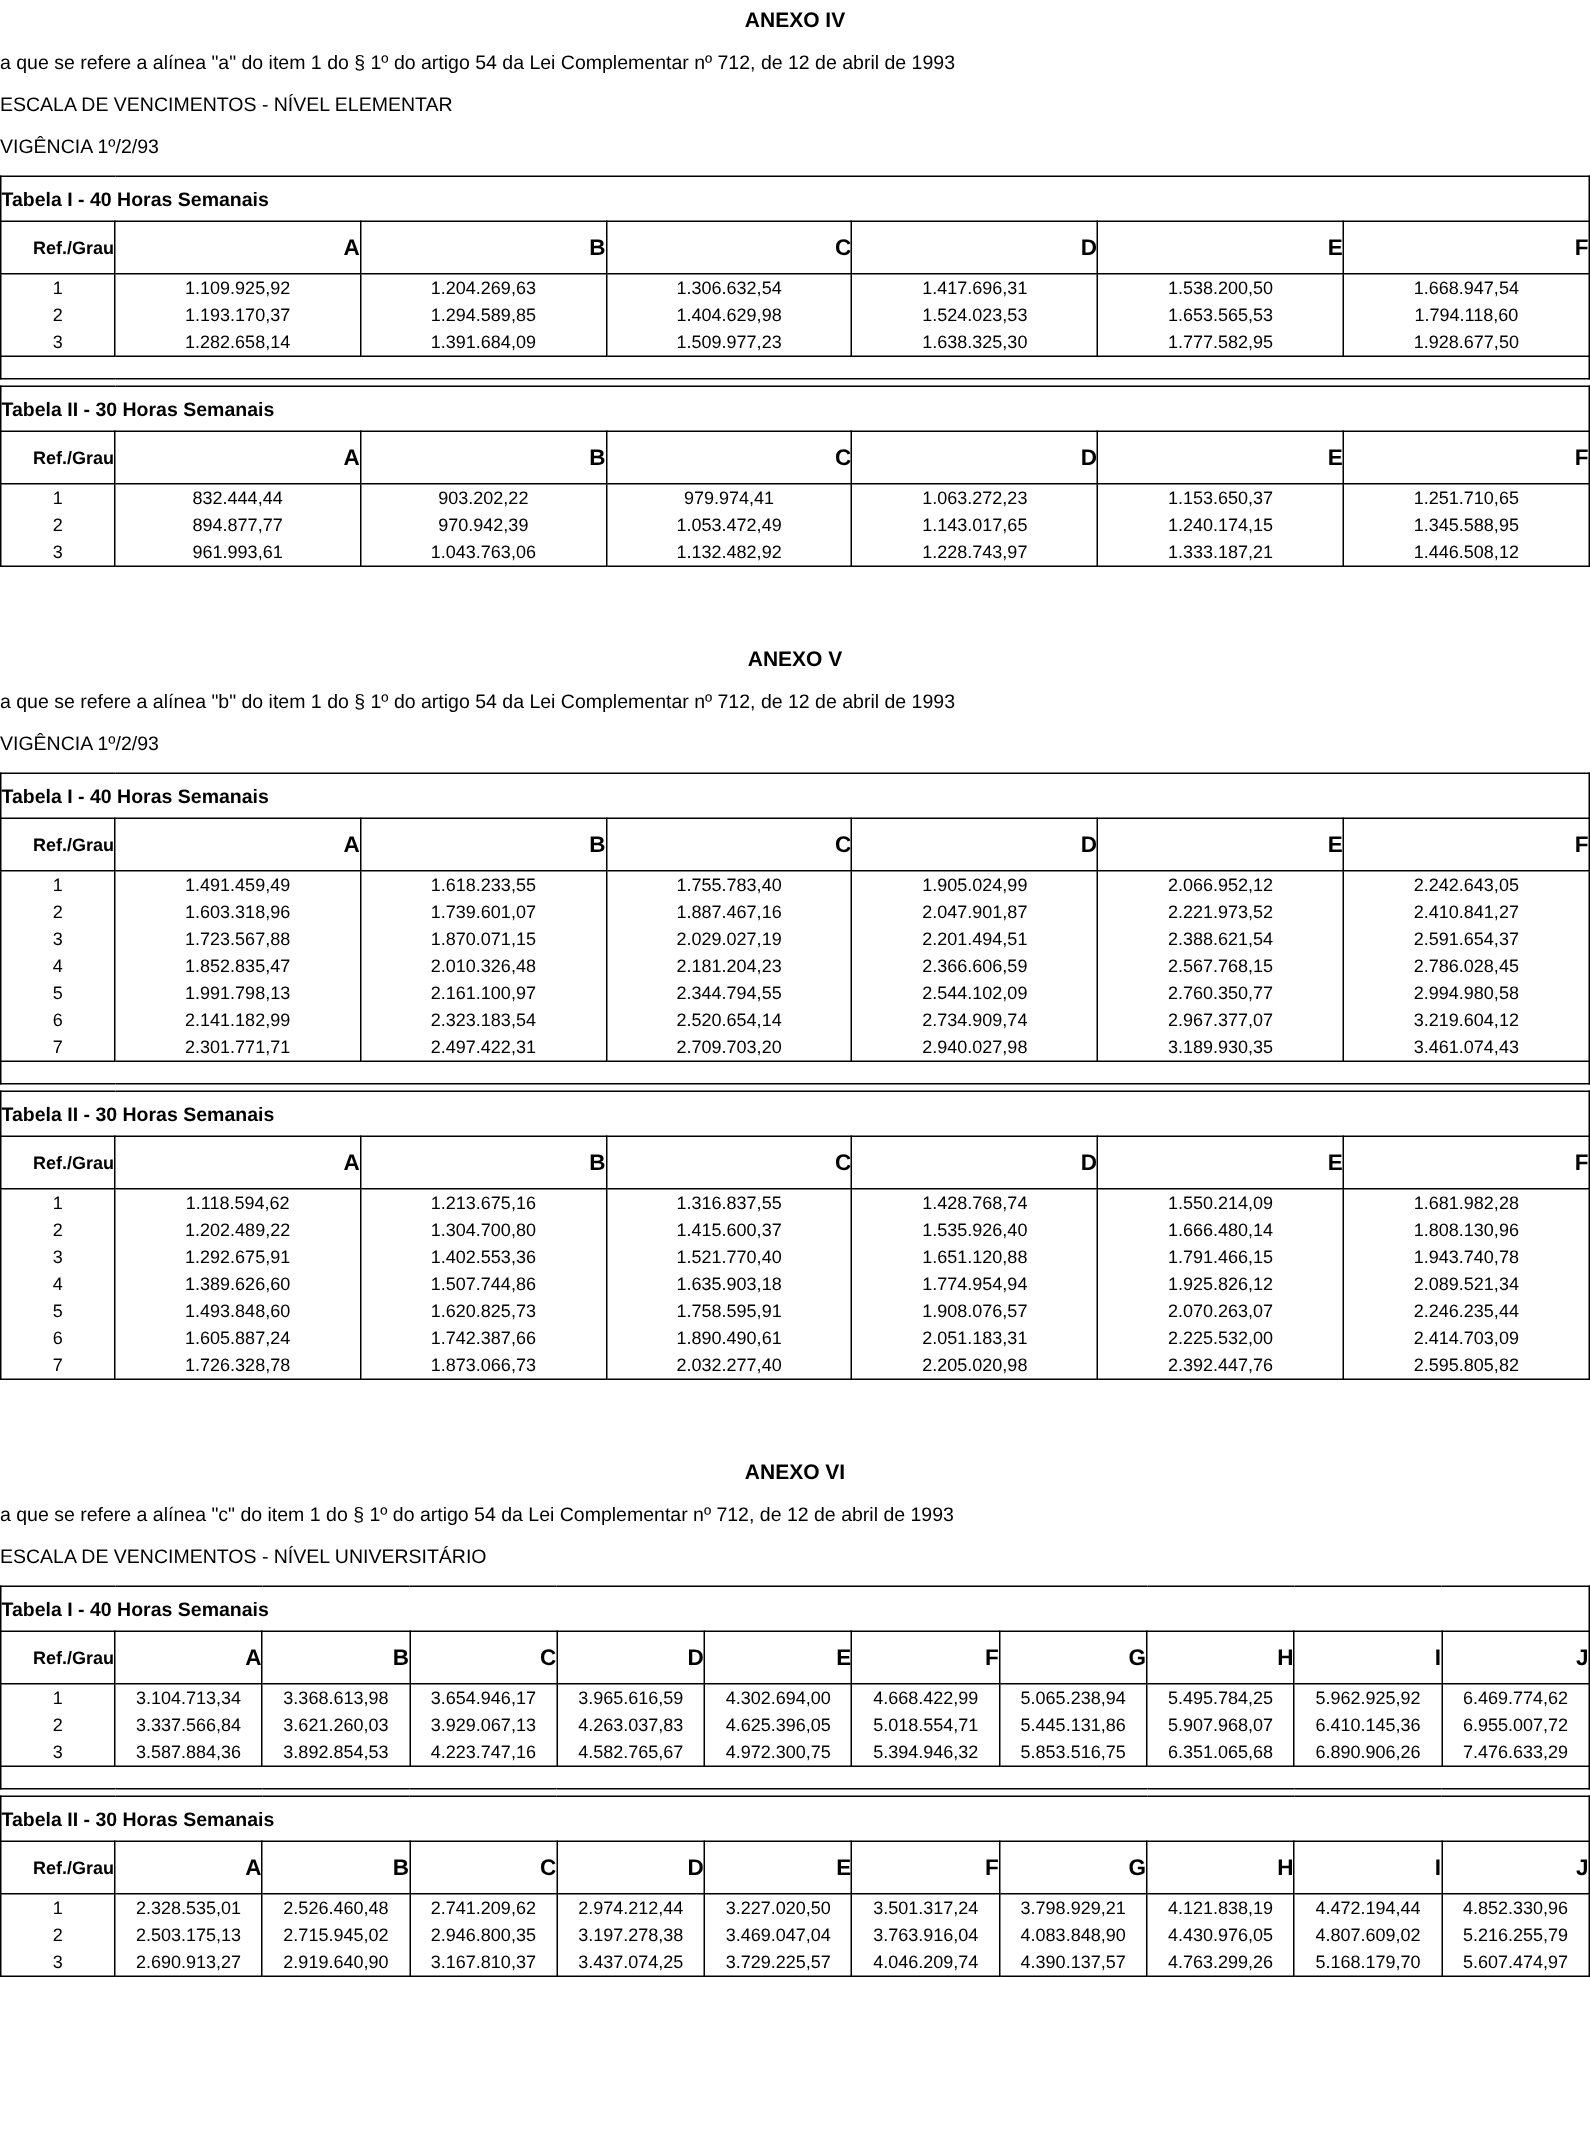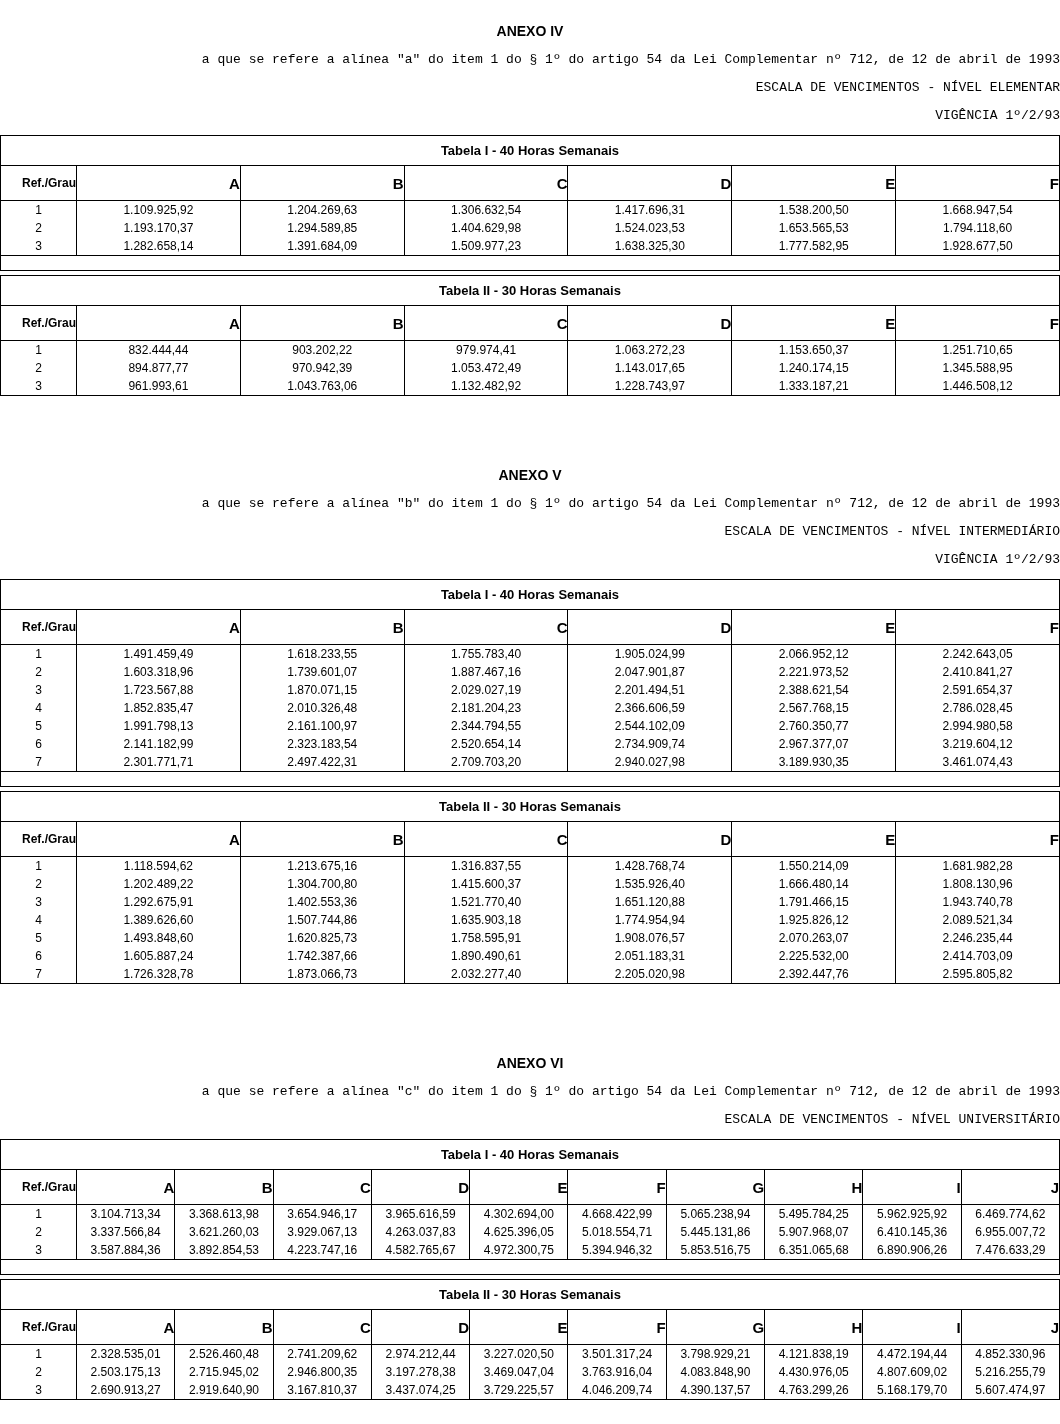--- a/index.html
+++ b/index.html
@@ -9,49 +9,48 @@
     color: #000000;
     font-family: "Liberation Sans", sans-serif;
   }
   #doc {
     width: 1060px;
     background: #ffffff;
   }
   .anexo-section { width: 1060px; }
   .anexo-section.spaced { margin-top: 48px; }
   .anexo-title {
-    padding-top: 24px;
+    padding-top: 6px;
     font-size: 14px;
     font-weight: bold;
     text-align: center;
     line-height: 15px;
   }
   .hdr-line {
     margin-top: 13px;
     font-size: 13px;
-    text-align: right;
+    text-align: left;
     line-height: 15px;
-    font-family: Liberation Mono, monospace;
   }
   table.salary {
     border-collapse: collapse;
     table-layout: fixed;
     width: 1060px;
     margin-top: 12px;
   }
   table.salary.second { margin-top: 4px; }
   table.salary th, table.salary td {
     border: 1px solid #000000;
     padding: 0;
   }
   tr.t-title th {
     height: 29px;
     font-size: 13px;
     font-weight: bold;
-    text-align: center;
+    text-align: left;
   }
   tr.col-head th {
     height: 34px;
     font-size: 15px;
     font-weight: bold;
     text-align: right;
   }
   tr.col-head th.ref-head {
     font-size: 12px;
   }
@@ -201,21 +200,20 @@
               <div class="line">1.345.588,95</div>
               <div class="line">1.446.508,12</div>
             </td>
           </tr>
         </tbody>
       </table>
     </div>
     <div class="anexo-section spaced">
       <div class="anexo-title">ANEXO V</div>
       <div class="hdr-line">a que se refere a alínea "b" do item 1 do § 1º do artigo 54 da Lei Complementar nº 712, de 12 de abril de 1993</div>
-      <div class="hdr-line">ESCALA DE VENCIMENTOS - NÍVEL INTERMEDIÁRIO</div>
       <div class="hdr-line">VIGÊNCIA 1º/2/93</div>
       <table class="salary">
         <colgroup>
           <col style="width: 76px;">
           <col>
           <col>
           <col>
           <col>
           <col>
           <col>

